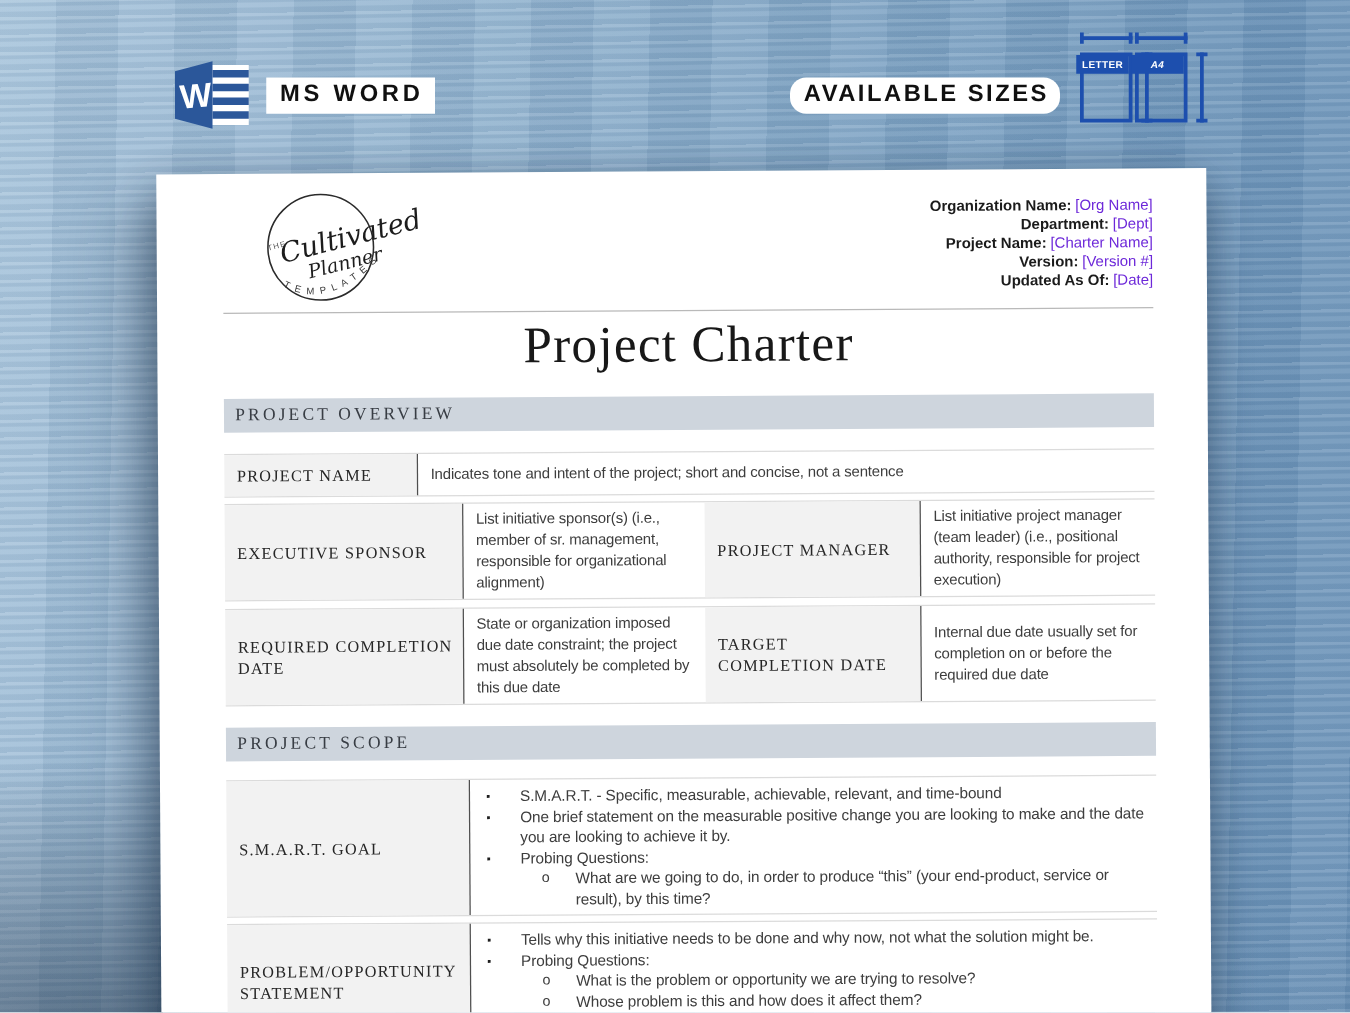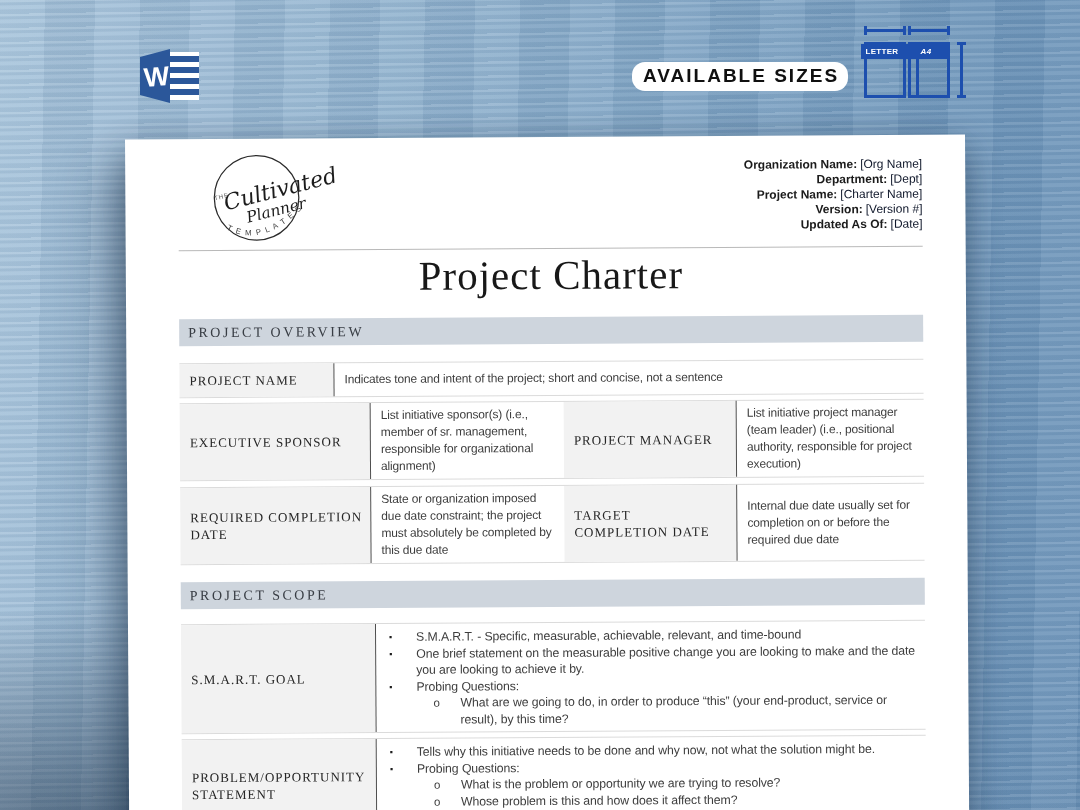--- a/index.html
+++ b/index.html
@@ -42,21 +42,21 @@
   .paper { position:absolute; left:125px; top:137px; width:840px; height:705px; background:#ffffff;
     transform:rotate(-0.35deg); transform-origin:50% 0;
     box-shadow:0 14px 34px rgba(12,32,55,.45), -22px 28px 48px rgba(12,32,55,.30);
     padding:12px 43px 0 53px; color:#3d3d3d; }
 
   .doc-header { display:flex; justify-content:space-between; height:96px; }
   .brand-logo { width:150px; height:96px; margin-left:8px; flex:none; }
 
   .meta { margin-top:10px; text-align:right; font-size:12px; line-height:15px; white-space:nowrap; }
   .m-label { font-weight:bold; color:#1b1b1b; }
-  .m-value { color:#0f172a; margin-left:3px; }
+  .m-value { color:#6d28d9; margin-left:3px; }
 
   .header-rule { border:none; border-top:1px solid #b9b9b9; margin:3px 0 0 0; }
 
   .doc-title { font-family:"Liberation Serif", serif; font-weight:400; font-size:41px; letter-spacing:1px;
     color:#181818; text-align:center; line-height:48px; margin-top:2px; }
 
   .section-bar { background:#ced5dd; height:27px; line-height:27px; padding-left:9px;
     font-family:"Liberation Serif", serif; font-size:14px; letter-spacing:2.5px; color:#383d44; }
   .section-bar.first { margin-top:18px; }
   .section-bar.second { margin-top:17px; }
@@ -97,20 +97,21 @@
     <svg class="word-logo" viewBox="0 0 64 56">
       <rect x="26" y="4" width="33" height="48" fill="#ffffff"></rect>
       <rect x="30" y="8" width="29" height="6" fill="#2b579a"></rect>
       <rect x="30" y="19" width="29" height="6" fill="#2b579a"></rect>
       <rect x="30" y="30" width="29" height="6" fill="#2b579a"></rect>
       <rect x="30" y="41" width="29" height="6" fill="#2b579a"></rect>
       <polygon points="0,9 30,1 30,55 0,47" fill="#2b579a"></polygon>
       <text x="4" y="38" font-family="Liberation Sans, sans-serif" font-weight="bold" font-size="27" fill="#ffffff" transform="rotate(-5 15 30)">W</text>
     </svg>
 
+    <div class="hl-strip ms-word-strip">MS WORD</div>
 
     <div class="hl-strip sizes-strip">AVAILABLE SIZES</div>
 
     <div class="size-icon letter">
       <div class="hbar"></div>
       <div class="size-page"></div>
       <div class="size-band">LETTER</div>
       <div class="vbar"></div>
     </div>
 

